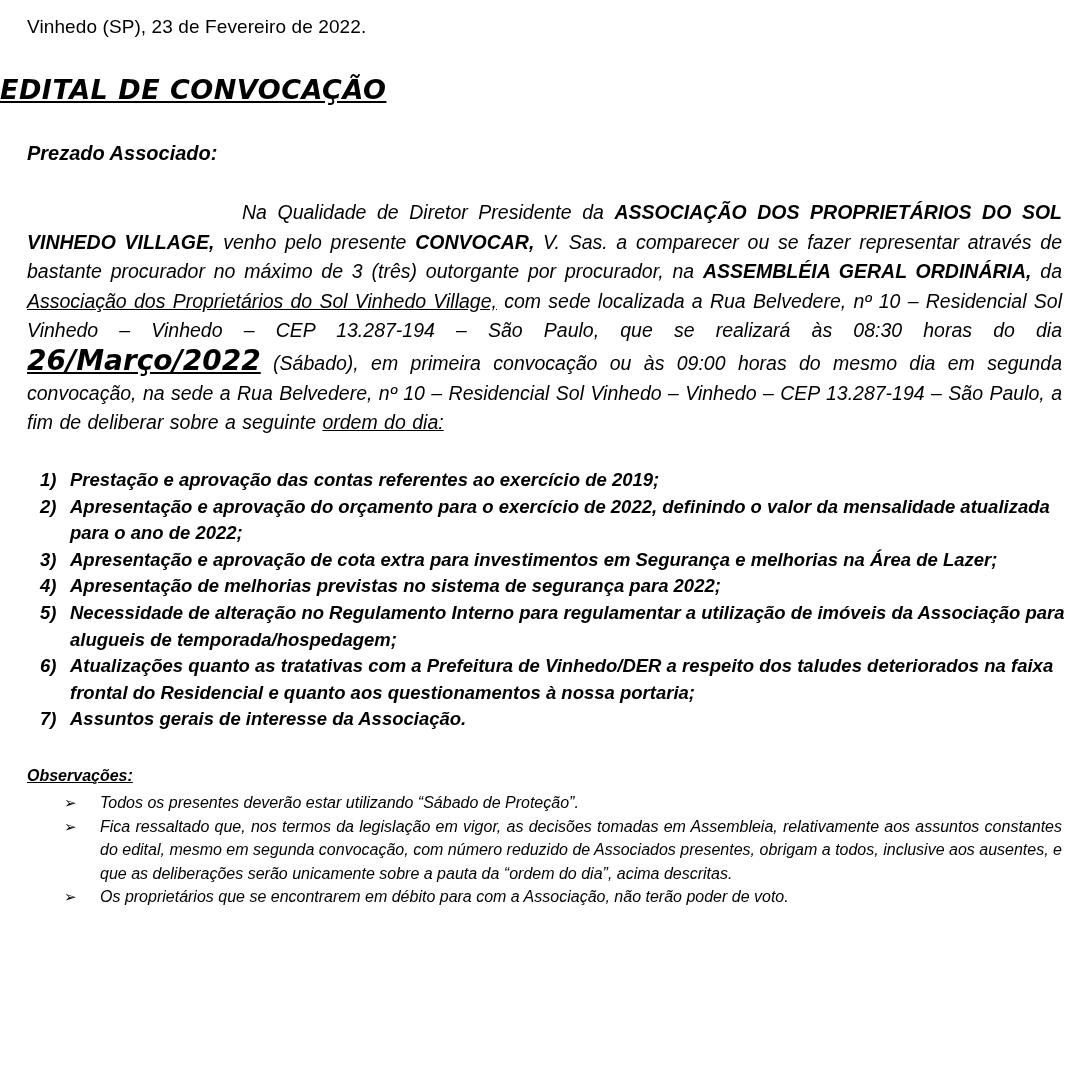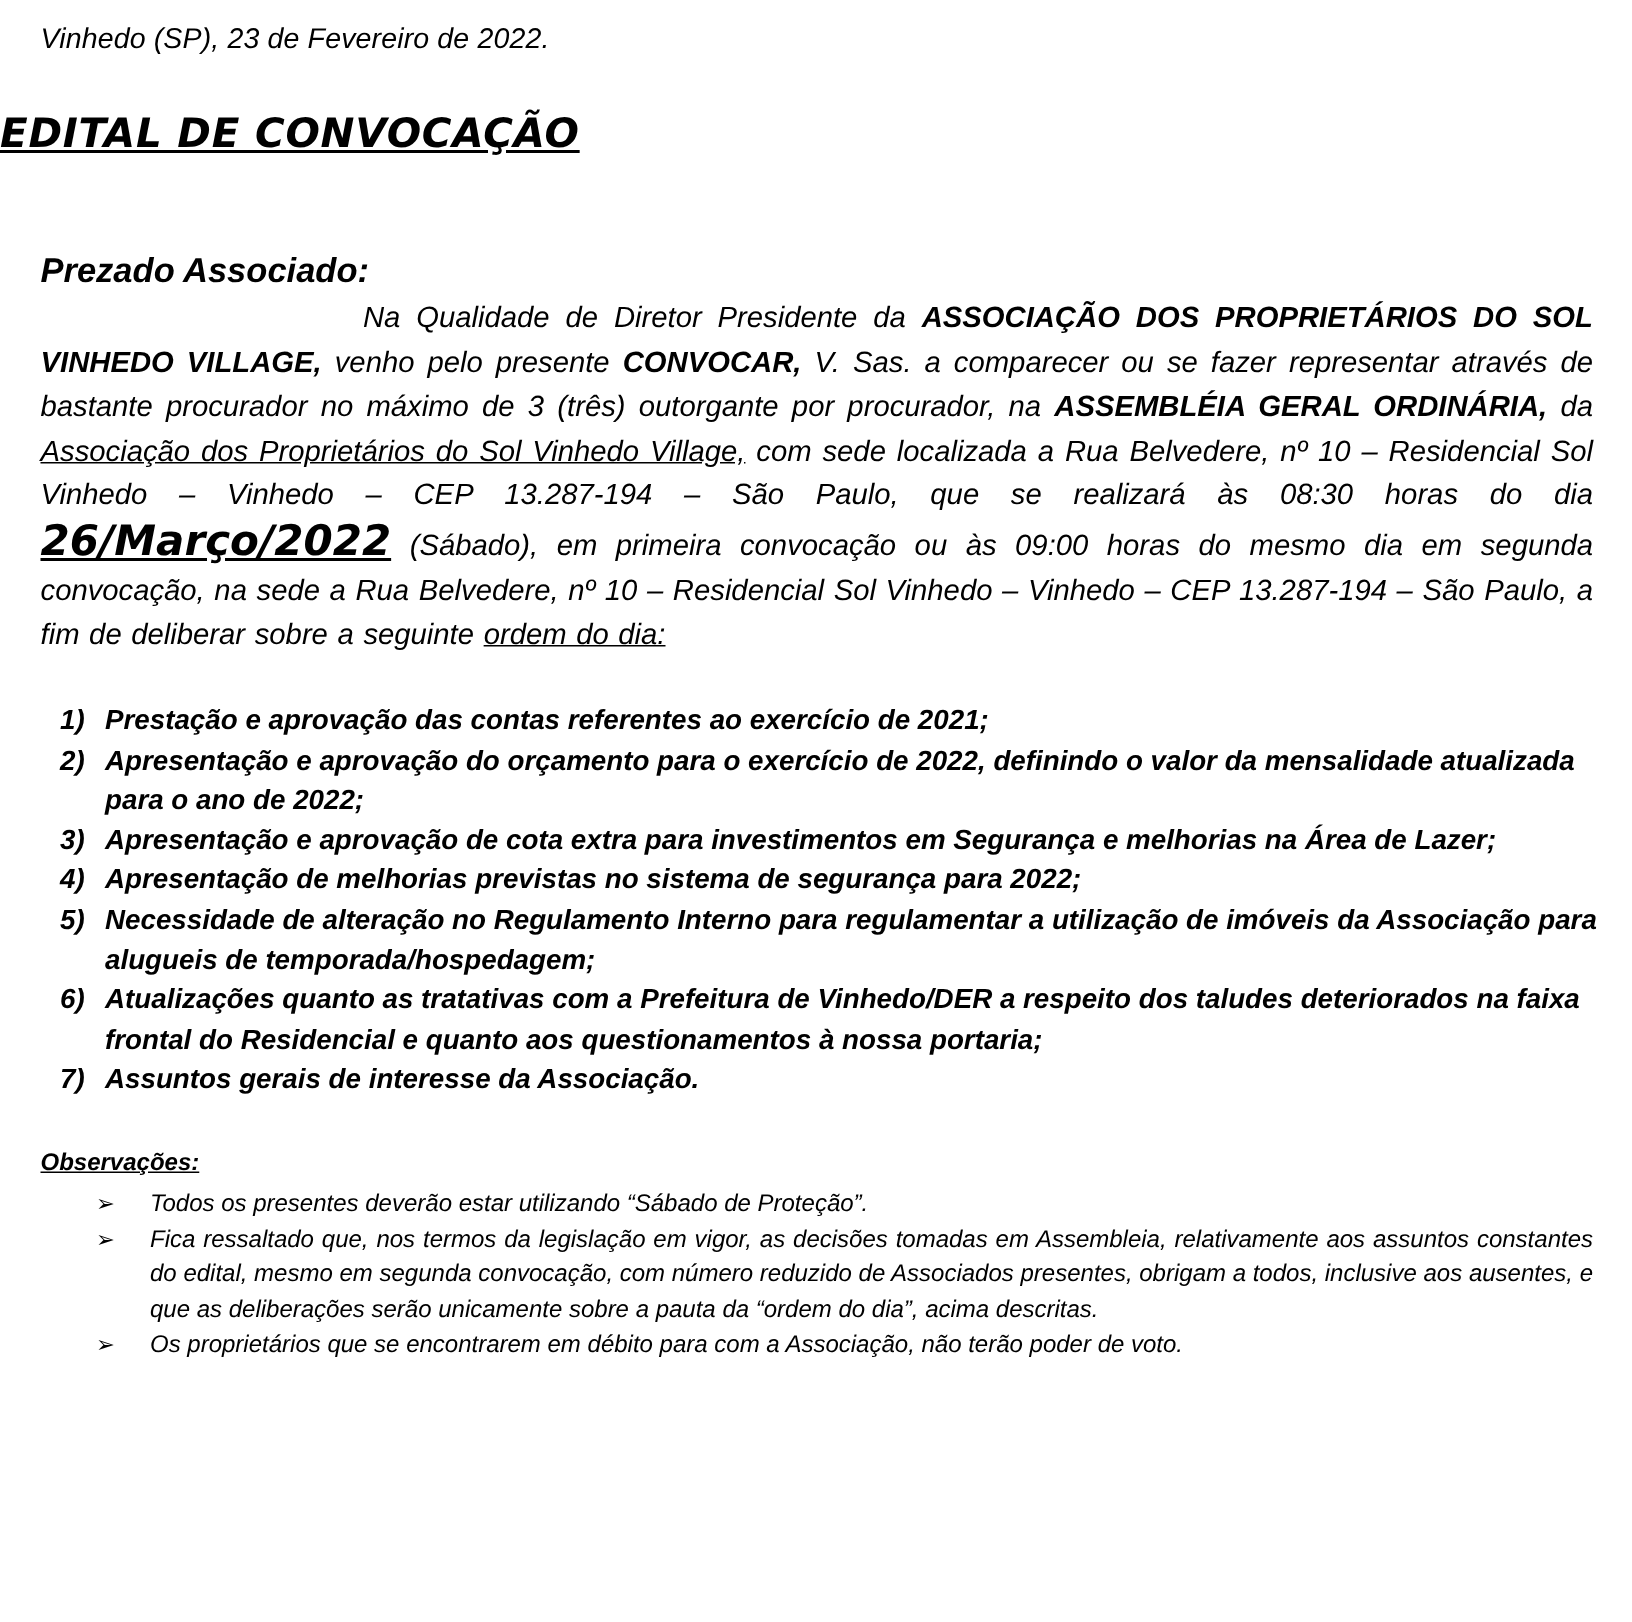--- a/index.html
+++ b/index.html
@@ -6,30 +6,30 @@
   body {
     width: 1088px; height: 1081px; overflow: hidden; position: relative;
     font-family: "Liberation Sans", sans-serif; color: #000;
   }
   .page { position: absolute; left: 0; top: 0; width: 1088px; height: 1081px; }
   .b { font-weight: bold; }
   .u { text-decoration: underline; }
 
   .date {
     position: absolute; left: 27px; top: 16px;
-    font-size: 19px; font-style: italic; letter-spacing: 0.1px;
+    font-size: 19px; letter-spacing: 0.1px;
   }
   .title {
     position: absolute; left: 0; width: 1088px; top: 74px; 
     font-family: "DejaVu Sans", sans-serif; font-weight: bold; font-style: italic;
     font-size: 27px; text-decoration: underline; letter-spacing: 0.5px;
   }
   .greeting {
     position: absolute; left: 27px; top: 142px;
-    font-size: 23px; font-weight: bold; font-style: italic; margin-top: 25px;
+    font-size: 20px; font-weight: bold; font-style: italic;
   }
   .body-par {
     position: absolute; left: 27px; top: 198px; width: 1035px;
     font-size: 19.5px; font-style: italic; line-height: 29.6px;
     text-align: justify; text-align-last: left; word-spacing: 1px;
   }
   .body-par .indent { display: inline-block; width: 215px; }
   .big-date {
     font-family: "DejaVu Sans", sans-serif; font-weight: bold; font-style: italic;
     font-size: 28px; text-decoration: underline; margin-top: 13px;
@@ -71,21 +71,21 @@
 
   <div class="date">Vinhedo (SP), 23 de Fevereiro de 2022.</div>
 
   <div class="title">EDITAL DE CONVOCAÇÃO</div>
 
   <div class="greeting">Prezado Associado:</div>
 
   <div class="body-par"><span class="indent"></span><span>Na Qualidade de Diretor Presidente da </span><span class="b">ASSOCIAÇÃO DOS PROPRIETÁRIOS DO SOL VINHEDO VILLAGE,</span><span> venho pelo presente </span><span class="b">CONVOCAR,</span><span> V. Sas. a comparecer ou se fazer representar através de bastante procurador no máximo de 3 (três) outorgante por procurador, na </span><span class="b">ASSEMBLÉIA GERAL ORDINÁRIA,</span><span> da </span><span class="u">Associação dos Proprietários do Sol Vinhedo Village,</span><span> com sede localizada a Rua Belvedere, nº 10 – Residencial Sol Vinhedo – Vinhedo – CEP 13.287-194 – São Paulo, que se realizará às 08:30 horas do dia </span><span class="big-date">26/Março/2022</span><span> (Sábado), em primeira convocação ou às 09:00 horas do mesmo dia em segunda convocação, na sede a Rua Belvedere, nº 10 – Residencial Sol Vinhedo – Vinhedo – CEP 13.287-194 – São Paulo, a fim de deliberar sobre a seguinte </span><span class="u">ordem do dia:</span></div>
 
   <ol class="agenda">
-    <li><span class="num">1)</span><span>Prestação e aprovação das contas referentes ao exercício de 2021;</span></li>
+    <li><span class="num">1)</span><span>Prestação e aprovação das contas referentes ao exercício de 2019;</span></li>
     <li><span class="num">2)</span><span>Apresentação e aprovação do orçamento para o exercício de 2022, definindo o valor da mensalidade atualizada para o ano de 2022;</span></li>
     <li><span class="num">3)</span><span>Apresentação e aprovação de cota extra para investimentos em Segurança e melhorias na Área de Lazer;</span></li>
     <li><span class="num">4)</span><span>Apresentação de melhorias previstas no sistema de segurança para 2022;</span></li>
     <li><span class="num">5)</span><span>Necessidade de alteração no Regulamento Interno para regulamentar a utilização de imóveis da Associação para alugueis de temporada/hospedagem;</span></li>
     <li><span class="num">6)</span><span>Atualizações quanto as tratativas com a Prefeitura de Vinhedo/DER a respeito dos taludes deteriorados na faixa frontal do Residencial e quanto aos questionamentos à nossa portaria;</span></li>
     <li><span class="num">7)</span><span>Assuntos gerais de interesse da Associação.</span></li>
   </ol>
 
   <div class="obs-title">Observações:</div>
 

